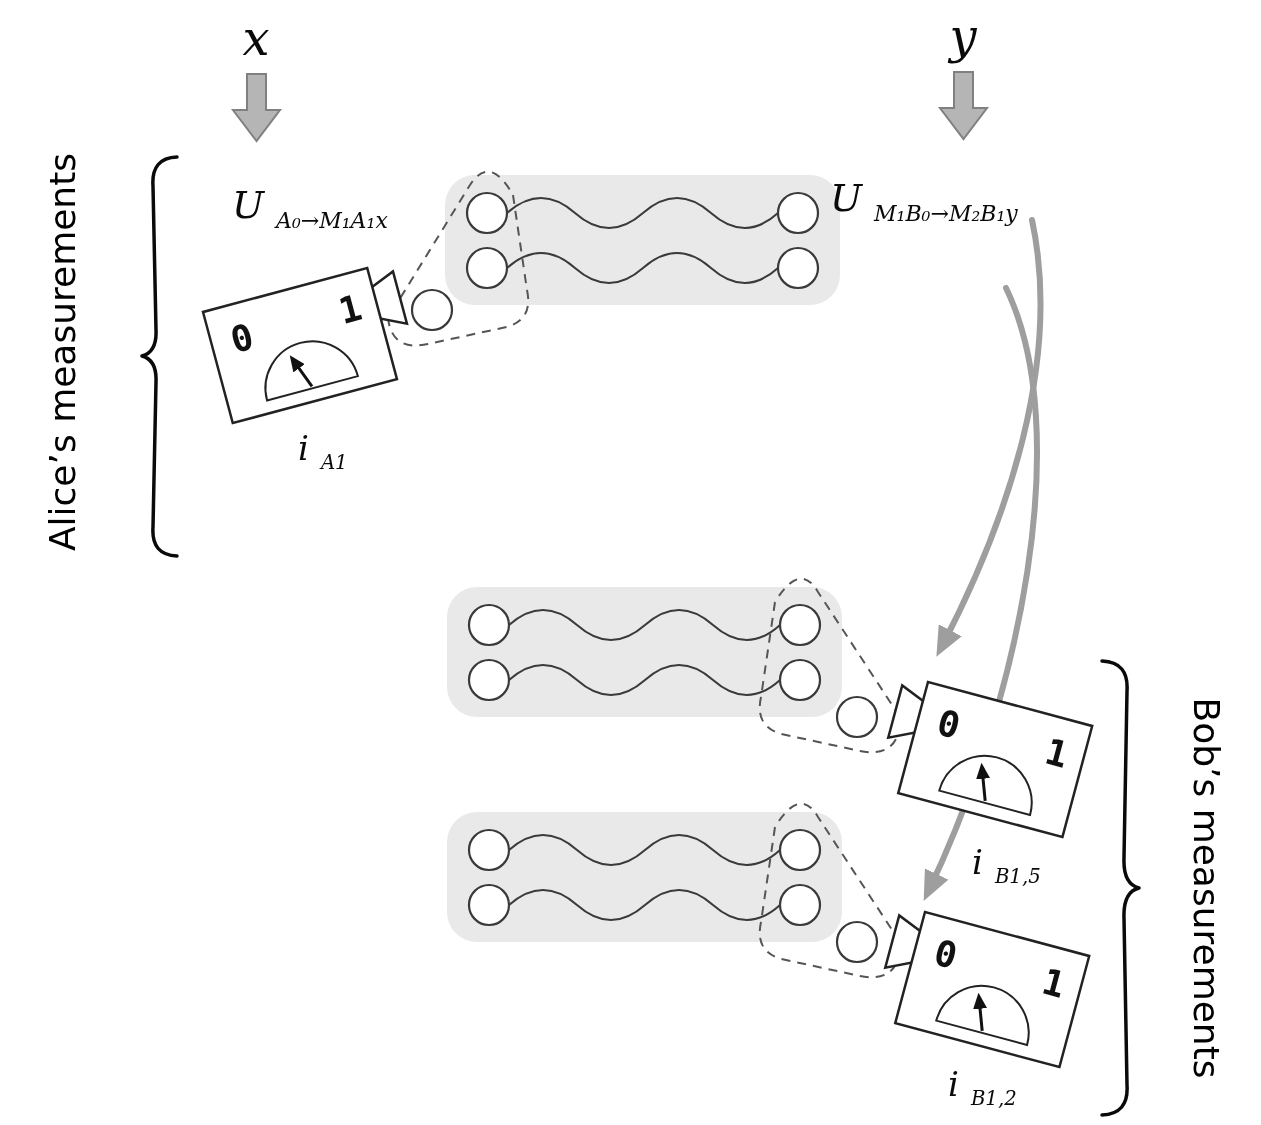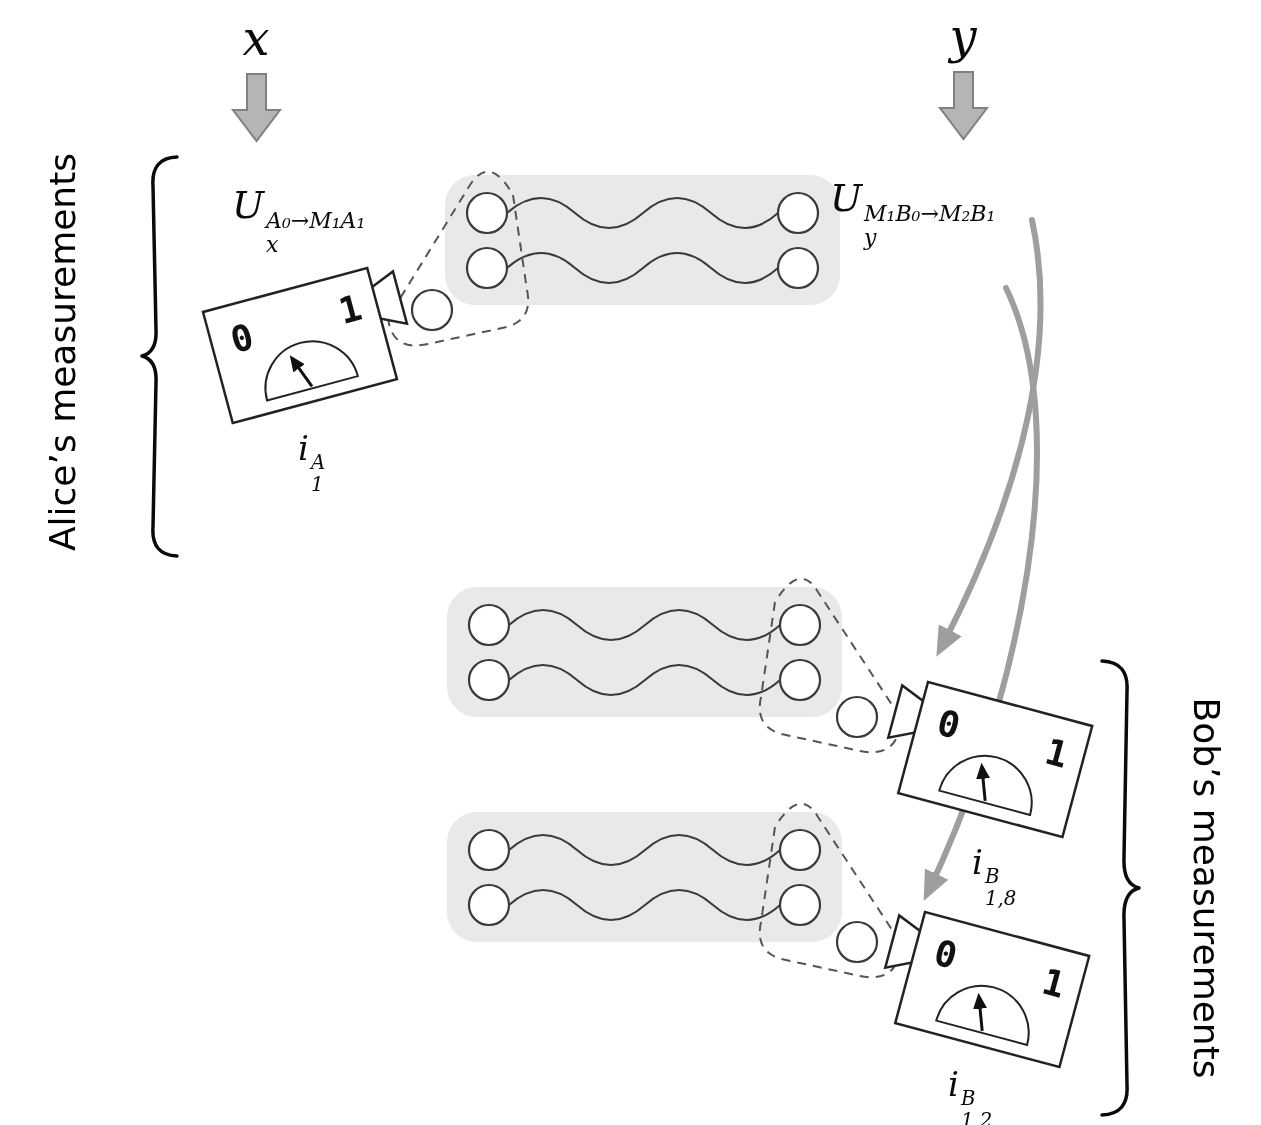--- a/index.html
+++ b/index.html
@@ -35,26 +35,25 @@
 
   .math {
     position: absolute;
     font-family: "DejaVu Serif", serif;
     font-style: italic;
     color: #0a0a0a;
     white-space: nowrap;
   }
   .math .stack {
     display: inline-flex;
-    flex-direction: column;
     justify-content: center;
     font-size: 0.58em;
     line-height: 1.1;
     vertical-align: -0.45em;
-    margin-left: 2px;
+    margin-left: 12px;
   }
   .math .sup, .math .sub { font-style: italic; }
   .m-ux  { left: 232px; top: 183px; font-size: 38px; }
   .m-uy  { left: 830px; top: 176px; font-size: 38px; }
   .m-ia  { left: 298px; top: 428px; font-size: 34px; }
   .m-ib1 { left: 972px; top: 842px; font-size: 34px; }
   .m-ib2 { left: 948px; top: 1064px; font-size: 34px; }
 
   .mtr {
     font-family: "DejaVu Sans Mono", "Liberation Mono", monospace;
@@ -176,21 +175,21 @@
   <div class="math m-ia">
     <span class="base">i</span><span class="stack">
         <span class="sup">A</span>
         <span class="sub">1</span>
       </span>
   </div>
 
   <div class="math m-ib1">
     <span class="base">i</span><span class="stack">
         <span class="sup">B</span>
-        <span class="sub">1,8</span>
+        <span class="sub">1,5</span>
       </span>
   </div>
 
   <div class="math m-ib2">
     <span class="base">i</span><span class="stack">
         <span class="sup">B</span>
         <span class="sub">1,2</span>
       </span>
   </div>
 

